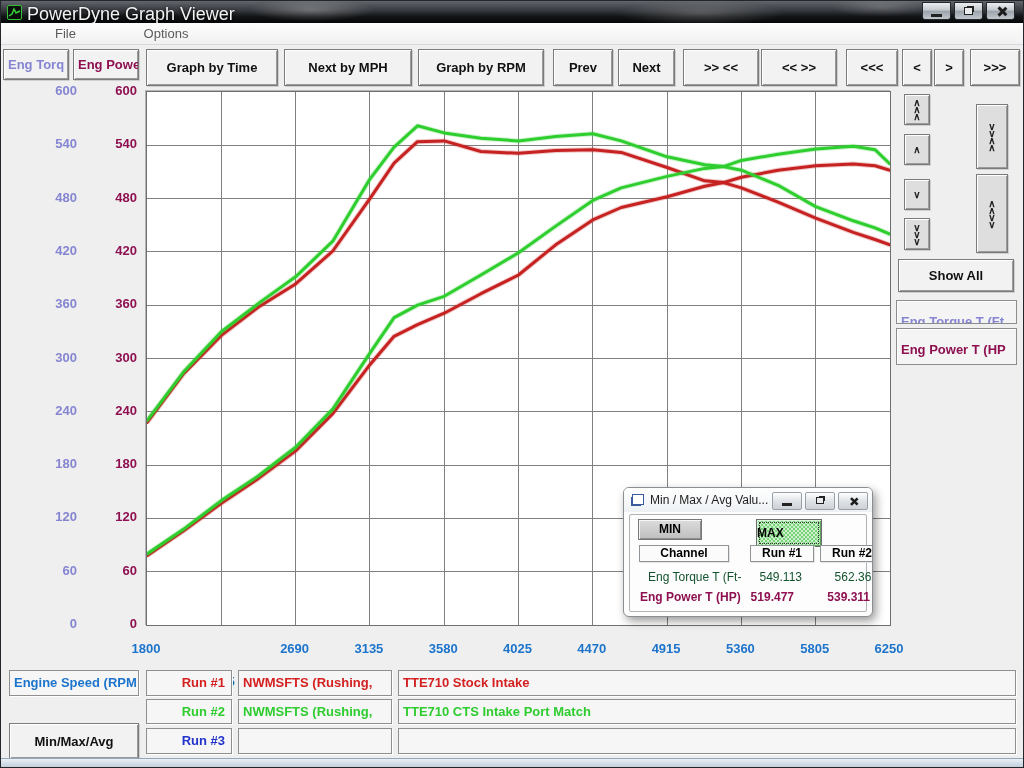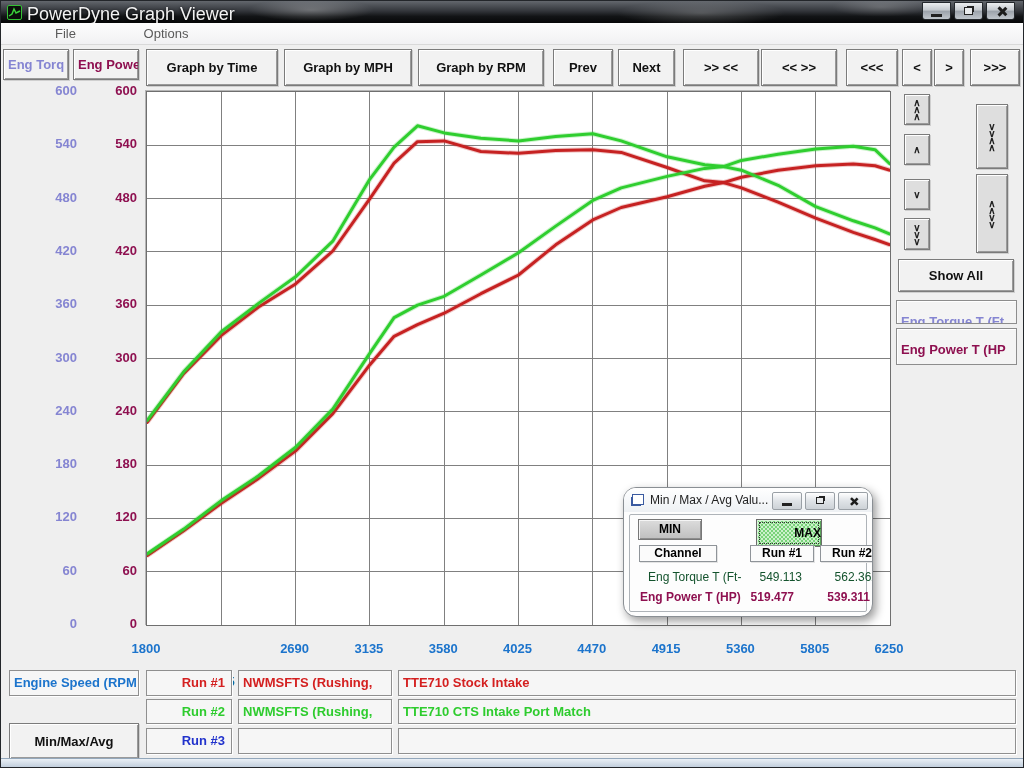--- a/index.html
+++ b/index.html
@@ -60,21 +60,21 @@
   
   .chev{ display:flex; flex-direction:column; align-items:center; justify-content:center;
     background:#dedede; }
   .chev .st{ font-size:10px; line-height:7px; font-weight:bold; color:#222; }
   .sidebox{ position:absolute; background:#f4f4f4; border:1px solid #8d8d8d;
     box-shadow:1px 1px 0 #ffffff inset; font-size:13px; font-weight:bold;
     padding:13px 0 0 4px; white-space:nowrap; overflow:hidden; }
 
   
   .minmax{ position:absolute; left:622px; top:486px; width:250px; height:130px;
-    background:#fdfdfd; border:1px solid #8a8f94; border-radius:13px;
+    background:#fdfdfd; border:1px solid #8a8f94; border-radius:6px;
     box-shadow:3px 4px 10px rgba(0,0,0,.4); overflow:hidden; z-index:20; }
   .mm-title{ position:absolute; left:0; top:0; width:100%; height:24px;
     background:linear-gradient(#ffffff,#eef1f4); font-size:12px; color:#222; }
   .mm-title .txt{ position:absolute; left:26px; top:5px; white-space:nowrap; }
   .mm-icon{ position:absolute; left:8px; top:6px; width:12px; height:11px;
     border:1px solid #3a5aa0; background:#fff; box-shadow:-2px 2px 0 -1px #3a5aa0; }
   .mm-cap{ position:absolute; top:4px; width:30px; height:18px; border:1px solid #9aa0a6;
     border-radius:2px; background:linear-gradient(#ffffff,#dfe3e7 50%,#cdd2d7);
     cursor:pointer; }
   .mm-cap .glyph-min{ left:9px; top:10px; width:10px; height:2.5px; }
@@ -85,21 +85,21 @@
   .mm-min{ position:absolute; left:14px; top:31px; width:64px; height:21px;
     background:linear-gradient(#dcdcdc,#bfbfbf); border:1px solid #777;
     box-shadow:inset 1px 1px 0 #f5f5f5, inset -1px -1px 0 #8d8d8d;
     font-size:12px; font-weight:bold; text-align:center; line-height:19px; cursor:pointer; }
   .mm-max{ position:absolute; left:132px; top:31px; width:66px; height:28px;
     background:#8ee08e;
     background-image:repeating-conic-gradient(rgba(255,255,255,.55) 0% 25%, rgba(60,170,60,.25) 0% 50%);
     background-size:4px 4px;
     border:1px solid #6c6c6c; box-shadow:inset 1px 1px 0 #d9f5d9, inset -1px -1px 0 #5aa35a;
     outline:1px dotted #333; outline-offset:-4px;
-    font-size:12px; font-weight:bold; text-align:right; line-height:20px; cursor:pointer; }
+    font-size:12px; font-weight:bold; text-align:left; line-height:20px; cursor:pointer; }
   .mm-hdr{ position:absolute; top:57px; height:17px; background:#fbfbfb;
     border:1px solid #8f9499; box-shadow:1px 1px 0 #e4e4e4;
     font-size:12px; font-weight:bold; text-align:center; line-height:15px; }
   .mm-row{ position:absolute; left:0; width:260px; height:16px; font-size:12px; }
   .mm-row .ch{ position:absolute; left:16px; width:104px; white-space:nowrap; overflow:hidden; }
   .mm-row .v1{ position:absolute; left:110px; width:60px; text-align:right; }
   .mm-row .v2{ position:absolute; left:186px; width:60px; text-align:right; }
   .c-torque{ color:#14532d;margin-left:8px; }
   .c-power{ color:#8e1050; font-weight:bold; }
 
@@ -138,21 +138,21 @@
 
   <div class="menubar">
     <span>File</span>
     <span>Options</span>
   </div>
 
   <button class="btn axbtn" style="left:2px; width:66px; color:#8585d2; text-align:left; padding-left:4px;">Eng Torq</button>
   <button class="btn axbtn" style="left:72px; width:66px; color:#8e1050; text-align:left; padding-left:4px;">Eng Power</button>
 
   <button class="btn tbrow" style="left:145px; width:132px;">Graph by Time</button>
-  <button class="btn tbrow" style="left:283px; width:128px;">Graph by MPH</button>
+  <button class="btn tbrow" style="left:283px; width:128px;">Next by MPH</button>
   <button class="btn tbrow" style="left:417px; width:126px;">Graph by RPM</button>
   <button class="btn tbrow" style="left:552px; width:60px;">Prev</button>
   <button class="btn tbrow" style="left:617px; width:57px;">Next</button>
   <button class="btn tbrow" style="left:682px; width:76px;">&gt;&gt; &lt;&lt;</button>
   <button class="btn tbrow" style="left:760px; width:76px;">&lt;&lt; &gt;&gt;</button>
   <button class="btn tbrow" style="left:845px; width:52px;">&lt;&lt;&lt;</button>
   <button class="btn tbrow" style="left:901px; width:30px;">&lt;</button>
   <button class="btn tbrow" style="left:933px; width:30px;">&gt;</button>
   <button class="btn tbrow" style="left:969px; width:50px;">&gt;&gt;&gt;</button>
 
@@ -284,21 +284,21 @@
       <span class="mm-cap" style="left:181px;">
           <span class="glyph-restore"></span>
         </span>
       <span class="mm-cap" style="left:214px;">
           <span class="glyph-close"></span>
         </span>
     </div>
     <div class="mm-body"></div>
     <button class="mm-min">MIN</button>
     <button class="mm-max">MAX</button>
-    <div class="mm-hdr" style="left:15px; width:78px;">Channel</div>
+    <div class="mm-hdr" style="left:15px; width:90px;">Channel</div>
     <div class="mm-hdr" style="left:126px; width:64px;">Run #1</div>
     <div class="mm-hdr" style="left:196px; width:64px;">Run #2</div>
     <div id="mm-rows">
         <div class="mm-row c-torque" style="top: 82px;">
           <span class="ch">Eng Torque T (Ft-</span>
           <span class="v1">549.113</span>
           <span class="v2">562.362</span>
         </div>
         <div class="mm-row c-power" style="top: 102px;">
           <span class="ch">Eng Power T (HP)</span>

